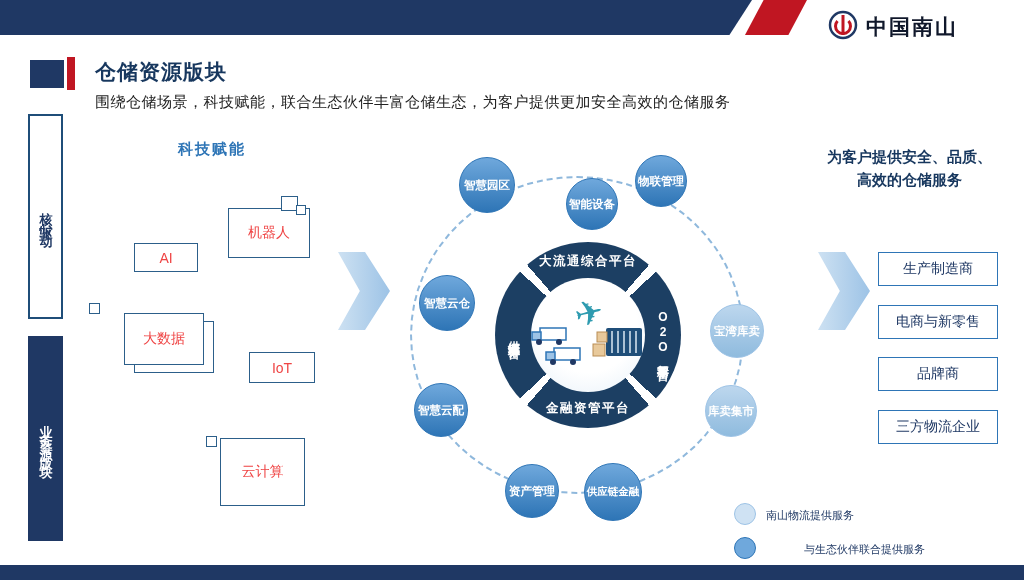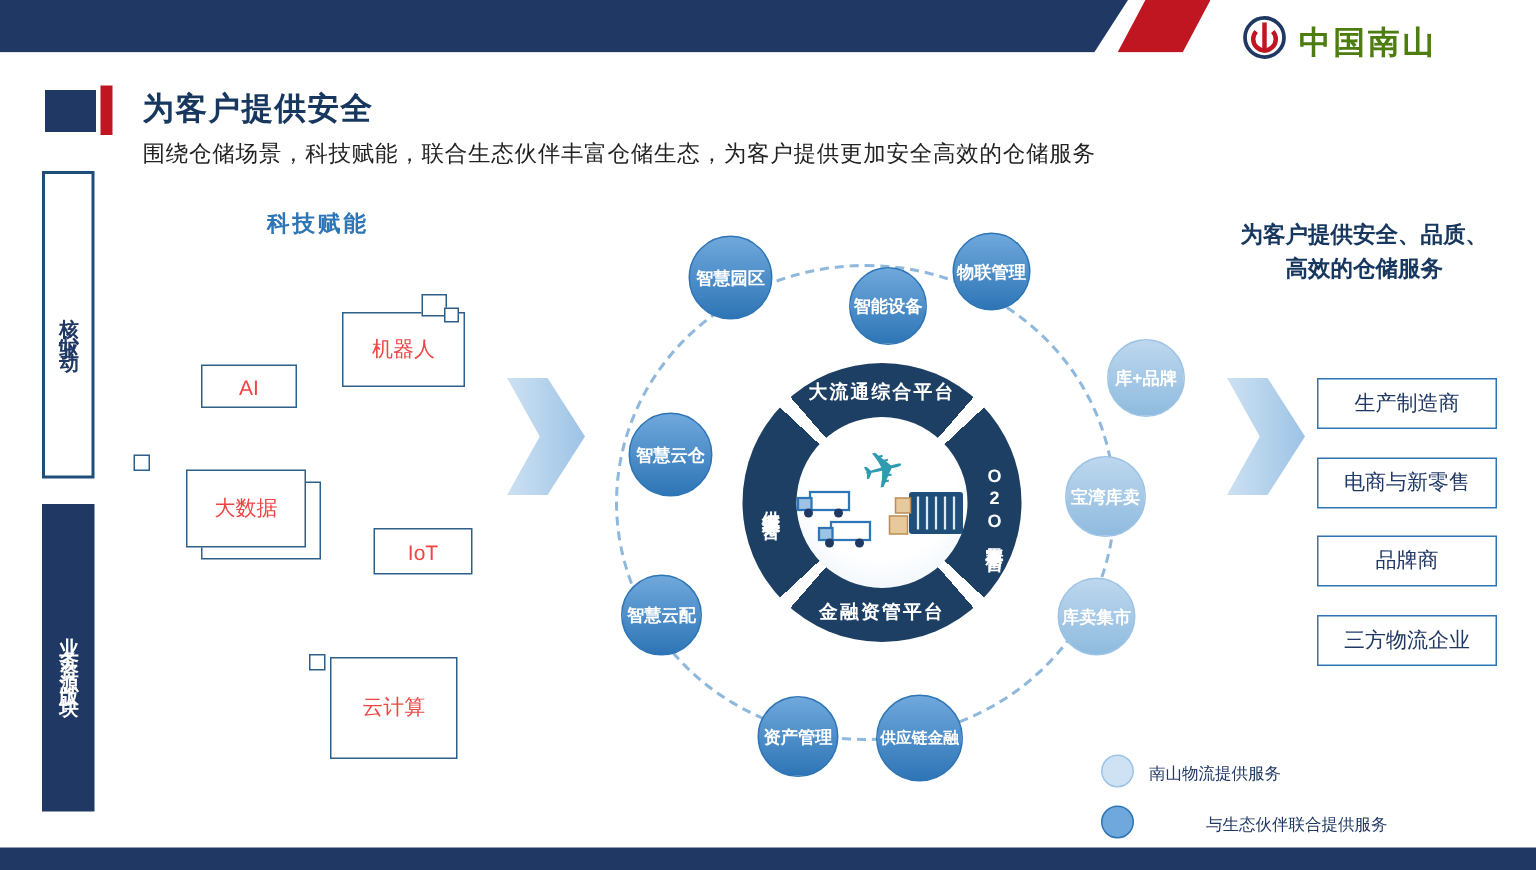--- a/index.html
+++ b/index.html
@@ -5,21 +5,21 @@
   * { margin:0; padding:0; box-sizing:border-box; }
   body { background:#888; font-family:"Liberation Sans","DejaVu Sans",sans-serif; }
   #canvas { position:relative; width:1024px; height:580px; background:#fff; overflow:hidden; margin:0 auto; }
 
   
   .topbar { position:absolute; left:0; top:0; width:752px; height:35px; background:#1F3864;
             clip-path:polygon(0 0,100% 0,97% 100%,0 100%); }
   .topbar-red { position:absolute; left:745px; top:0; width:62px; height:35px; background:#C01622;
             clip-path:polygon(30% 0,100% 0,70% 100%,0 100%); }
   .logo-group { position:absolute; left:828px; top:10px; display:flex; align-items:center; gap:8px; }
-  .logo-text { font-size:21px; font-weight:bold; color:#4d7c0f; letter-spacing:2px; }
+  .logo-text { font-size:21px; font-weight:bold; color:#0f172a; letter-spacing:2px; }
 
   
   .title-sq { position:absolute; left:30px; top:60px; width:34px; height:28px; background:#1F3864; }
   .title-red { position:absolute; left:67px; top:57px; width:8px; height:33px; background:#C01622; }
   .page-title { position:absolute; left:95px; top:58px; font-size:21px; font-weight:bold; color:#17375E; letter-spacing:1px; }
   .page-subtitle { position:absolute; left:95px; top:93px; font-size:15px; color:#222; letter-spacing:0.5px; }
 
   
   .side-box { position:absolute; left:28px; width:35px; height:205px; display:flex; align-items:center; justify-content:center; }
   .side-box.outline { top:114px; border:2px solid #1F4E79; background:#fff; color:#1F3864; }
@@ -85,21 +85,21 @@
         <circle cx="15" cy="15" r="13" fill="#fff" stroke="#1F3864" stroke-width="2.5"></circle>
         <path d="M15 5 v20" stroke="#C01622" stroke-width="3"></path>
         <path d="M9.5 11 a7.5 7.5 0 1 0 11 0" stroke="#C01622" stroke-width="3" fill="none"></path>
       </svg>
     </span>
     <span class="logo-text">中国南山</span>
   </div>
 
   <div class="title-sq"></div>
   <div class="title-red"></div>
-  <div class="page-title">为客户提供安全</div>
+  <div class="page-title">仓储资源版块</div>
   <div class="page-subtitle">围绕仓储场景，科技赋能，联合生态伙伴丰富仓储生态，为客户提供更加安全高效的仓储服务</div>
 
   <div class="side-box outline">
     <span class="v-text">核心驱动</span>
   </div>
   <div class="side-box solid">
     <span class="v-text">业务资源版块</span>
   </div>
 
   <div class="tech-label">科技赋能</div>
@@ -153,21 +153,20 @@
     </g>
   </svg>
 
   <div class="node partner" style="left:459px;top:157px;width:56px;height:56px;">智慧园区</div>
   <div class="node partner" style="left:566px;top:178px;width:52px;height:52px;">智能设备</div>
   <div class="node partner" style="left:635px;top:155px;width:52px;height:52px;">物联管理</div>
   <div class="node partner" style="left:419px;top:275px;width:56px;height:56px;">智慧云仓</div>
   <div class="node partner" style="left:414px;top:383px;width:54px;height:54px;">智慧云配</div>
   <div class="node partner" style="left:505px;top:464px;width:54px;height:54px;">资产管理</div>
   <div class="node partner" style="left:584px;top:463px;width:58px;height:58px;font-size:10.5px;">供应链金融</div>
-  <div class="node nanshan" style="left:738px;top:226px;width:52px;height:52px;">库+品牌</div>
   <div class="node nanshan" style="left:710px;top:304px;width:54px;height:54px;">宝湾库卖</div>
   <div class="node nanshan" style="left:705px;top:385px;width:52px;height:52px;">库卖集市</div>
 
   <div class="outcome-heading">
     <div>为客户提供安全、品质、</div>
     <div>高效的仓储服务</div>
   </div>
   <div class="out-box" style="top:252px;">生产制造商</div>
   <div class="out-box" style="top:305px;">电商与新零售</div>
   <div class="out-box" style="top:357px;">品牌商</div>

